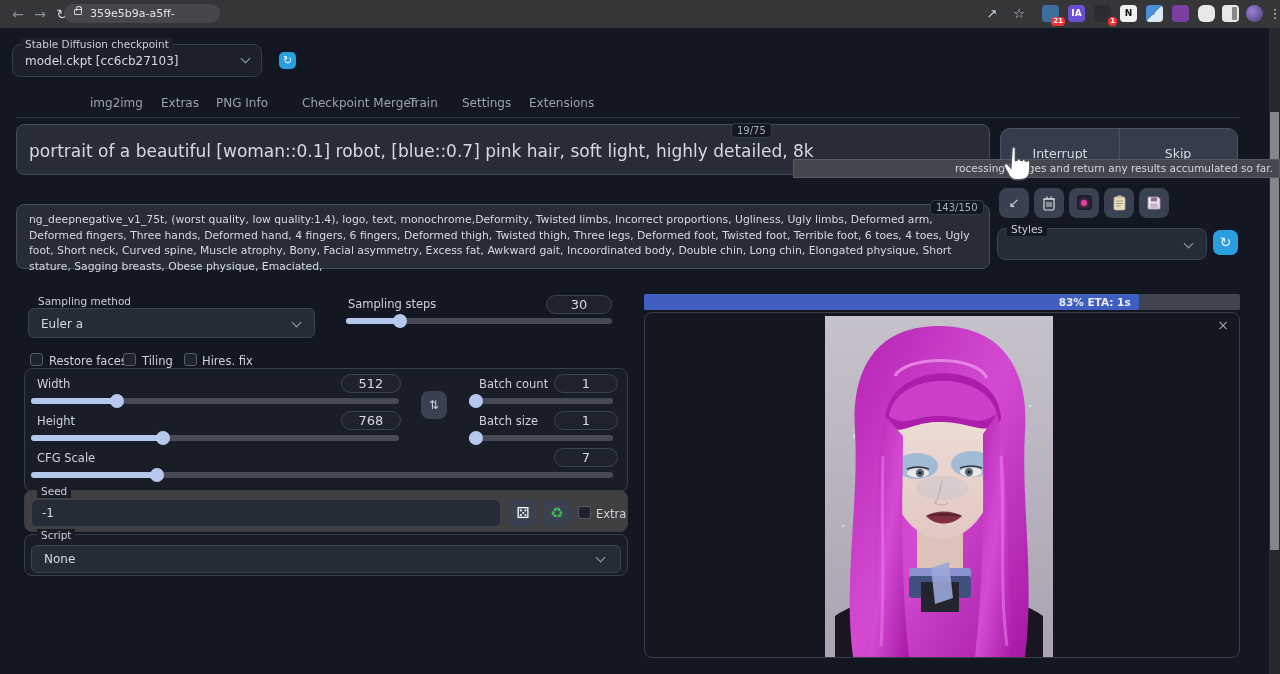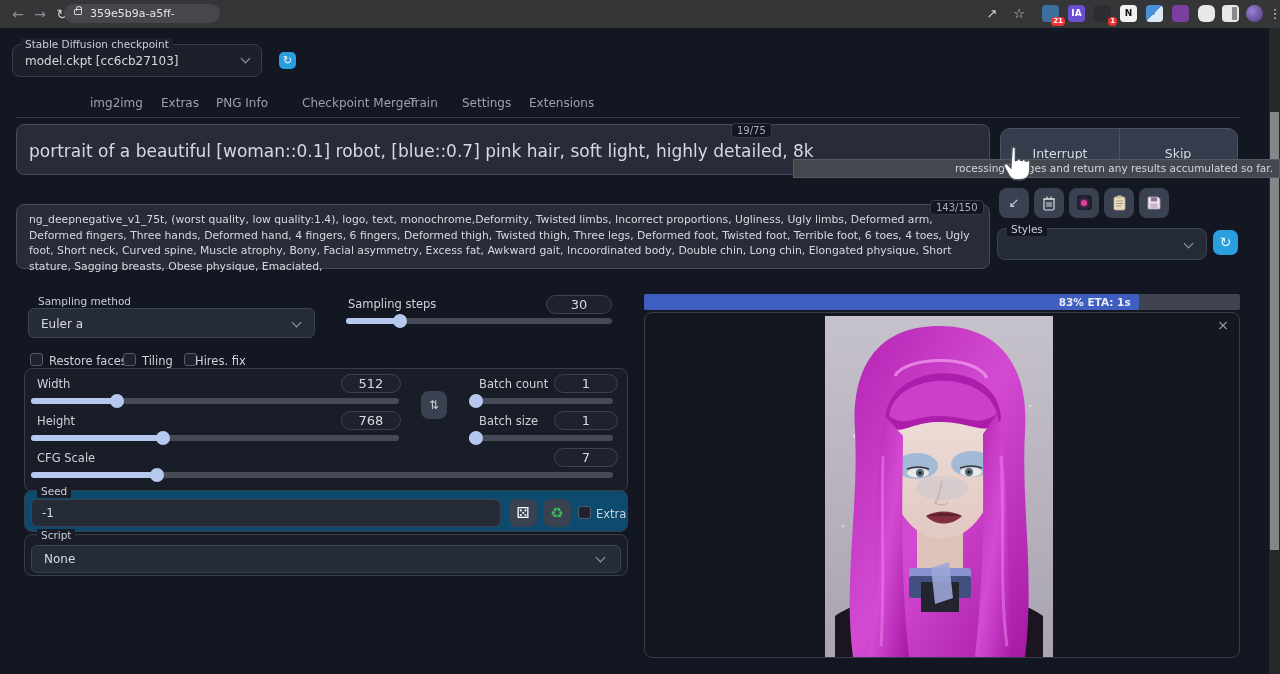--- a/index.html
+++ b/index.html
@@ -175,21 +175,21 @@
       <div class="slider-handle" style="left:47px;"></div>
     </div>
   </div>
 
   <div>
     <div class="cbx" style="left:30px;top:325px;"></div>
     <div class="cblabel" style="left:49px;top:326px;">Restore faces</div>
     <div class="cbx" style="left:123px;top:325px;"></div>
     <div class="cblabel" style="left:142px;top:326px;">Tiling</div>
     <div class="cbx" style="left:184px;top:325px;"></div>
-    <div class="cblabel" style="left:195px;top:326px;">Hires. fix</div>
+    <div class="cblabel" style="left:202px;top:326px;">Hires. fix</div>
   </div>
 
   <div class="block" style="left:24px;top:340px;width:604px;height:124px;background:#181d28;">
     <div class="cblabel" style="left:12px;top:8px;">Width</div>
     <div class="num-input" style="left:316px;top:5px;width:60px;height:19px;line-height:18px;">512</div>
     <div class="slider-track" style="left:6px;top:29px;width:368px;">
       <div class="slider-fill" style="width:86px;"></div>
       <div class="slider-handle" style="left:79px;"></div>
     </div>
     <div class="cblabel" style="left:12px;top:45px;">Height</div>
@@ -212,21 +212,21 @@
       <div class="slider-handle" style="left:0px;"></div>
     </div>
     <div class="cblabel" style="left:12px;top:82px;">CFG Scale</div>
     <div class="num-input" style="left:529px;top:79px;width:64px;height:19px;line-height:18px;">7</div>
     <div class="slider-track" style="left:6px;top:103px;width:582px;">
       <div class="slider-fill" style="width:126px;"></div>
       <div class="slider-handle" style="left:119px;"></div>
     </div>
   </div>
 
-  <div class="block" style="left:24px;top:462px;width:604px;height:42px;background:#0c4a6e;">
+  <div class="block" style="left:24px;top:462px;width:604px;height:42px;background:#404040;">
     <div class="chip" style="left:12px;top:-6px;background:#181d28;">Seed</div>
     <div class="input" style="left:6px;top:8px;width:470px;height:28px;">
       <div style="position:absolute;left:10px;top:6px;">-1</div>
     </div>
     <div class="iconbtn" style="left:484px;top:8px;width:28px;height:28px;line-height:28px;font-size:15px;color:#fff;"><span>⚄</span></div>
     <div class="iconbtn" style="left:518px;top:8px;width:28px;height:28px;line-height:28px;font-size:15px;color:#3fba54;"><span>♻</span></div>
     <div class="cbx" style="left:553px;top:15px;"></div>
     <div class="cblabel" style="left:571px;top:16px;">Extra</div>
   </div>
 

